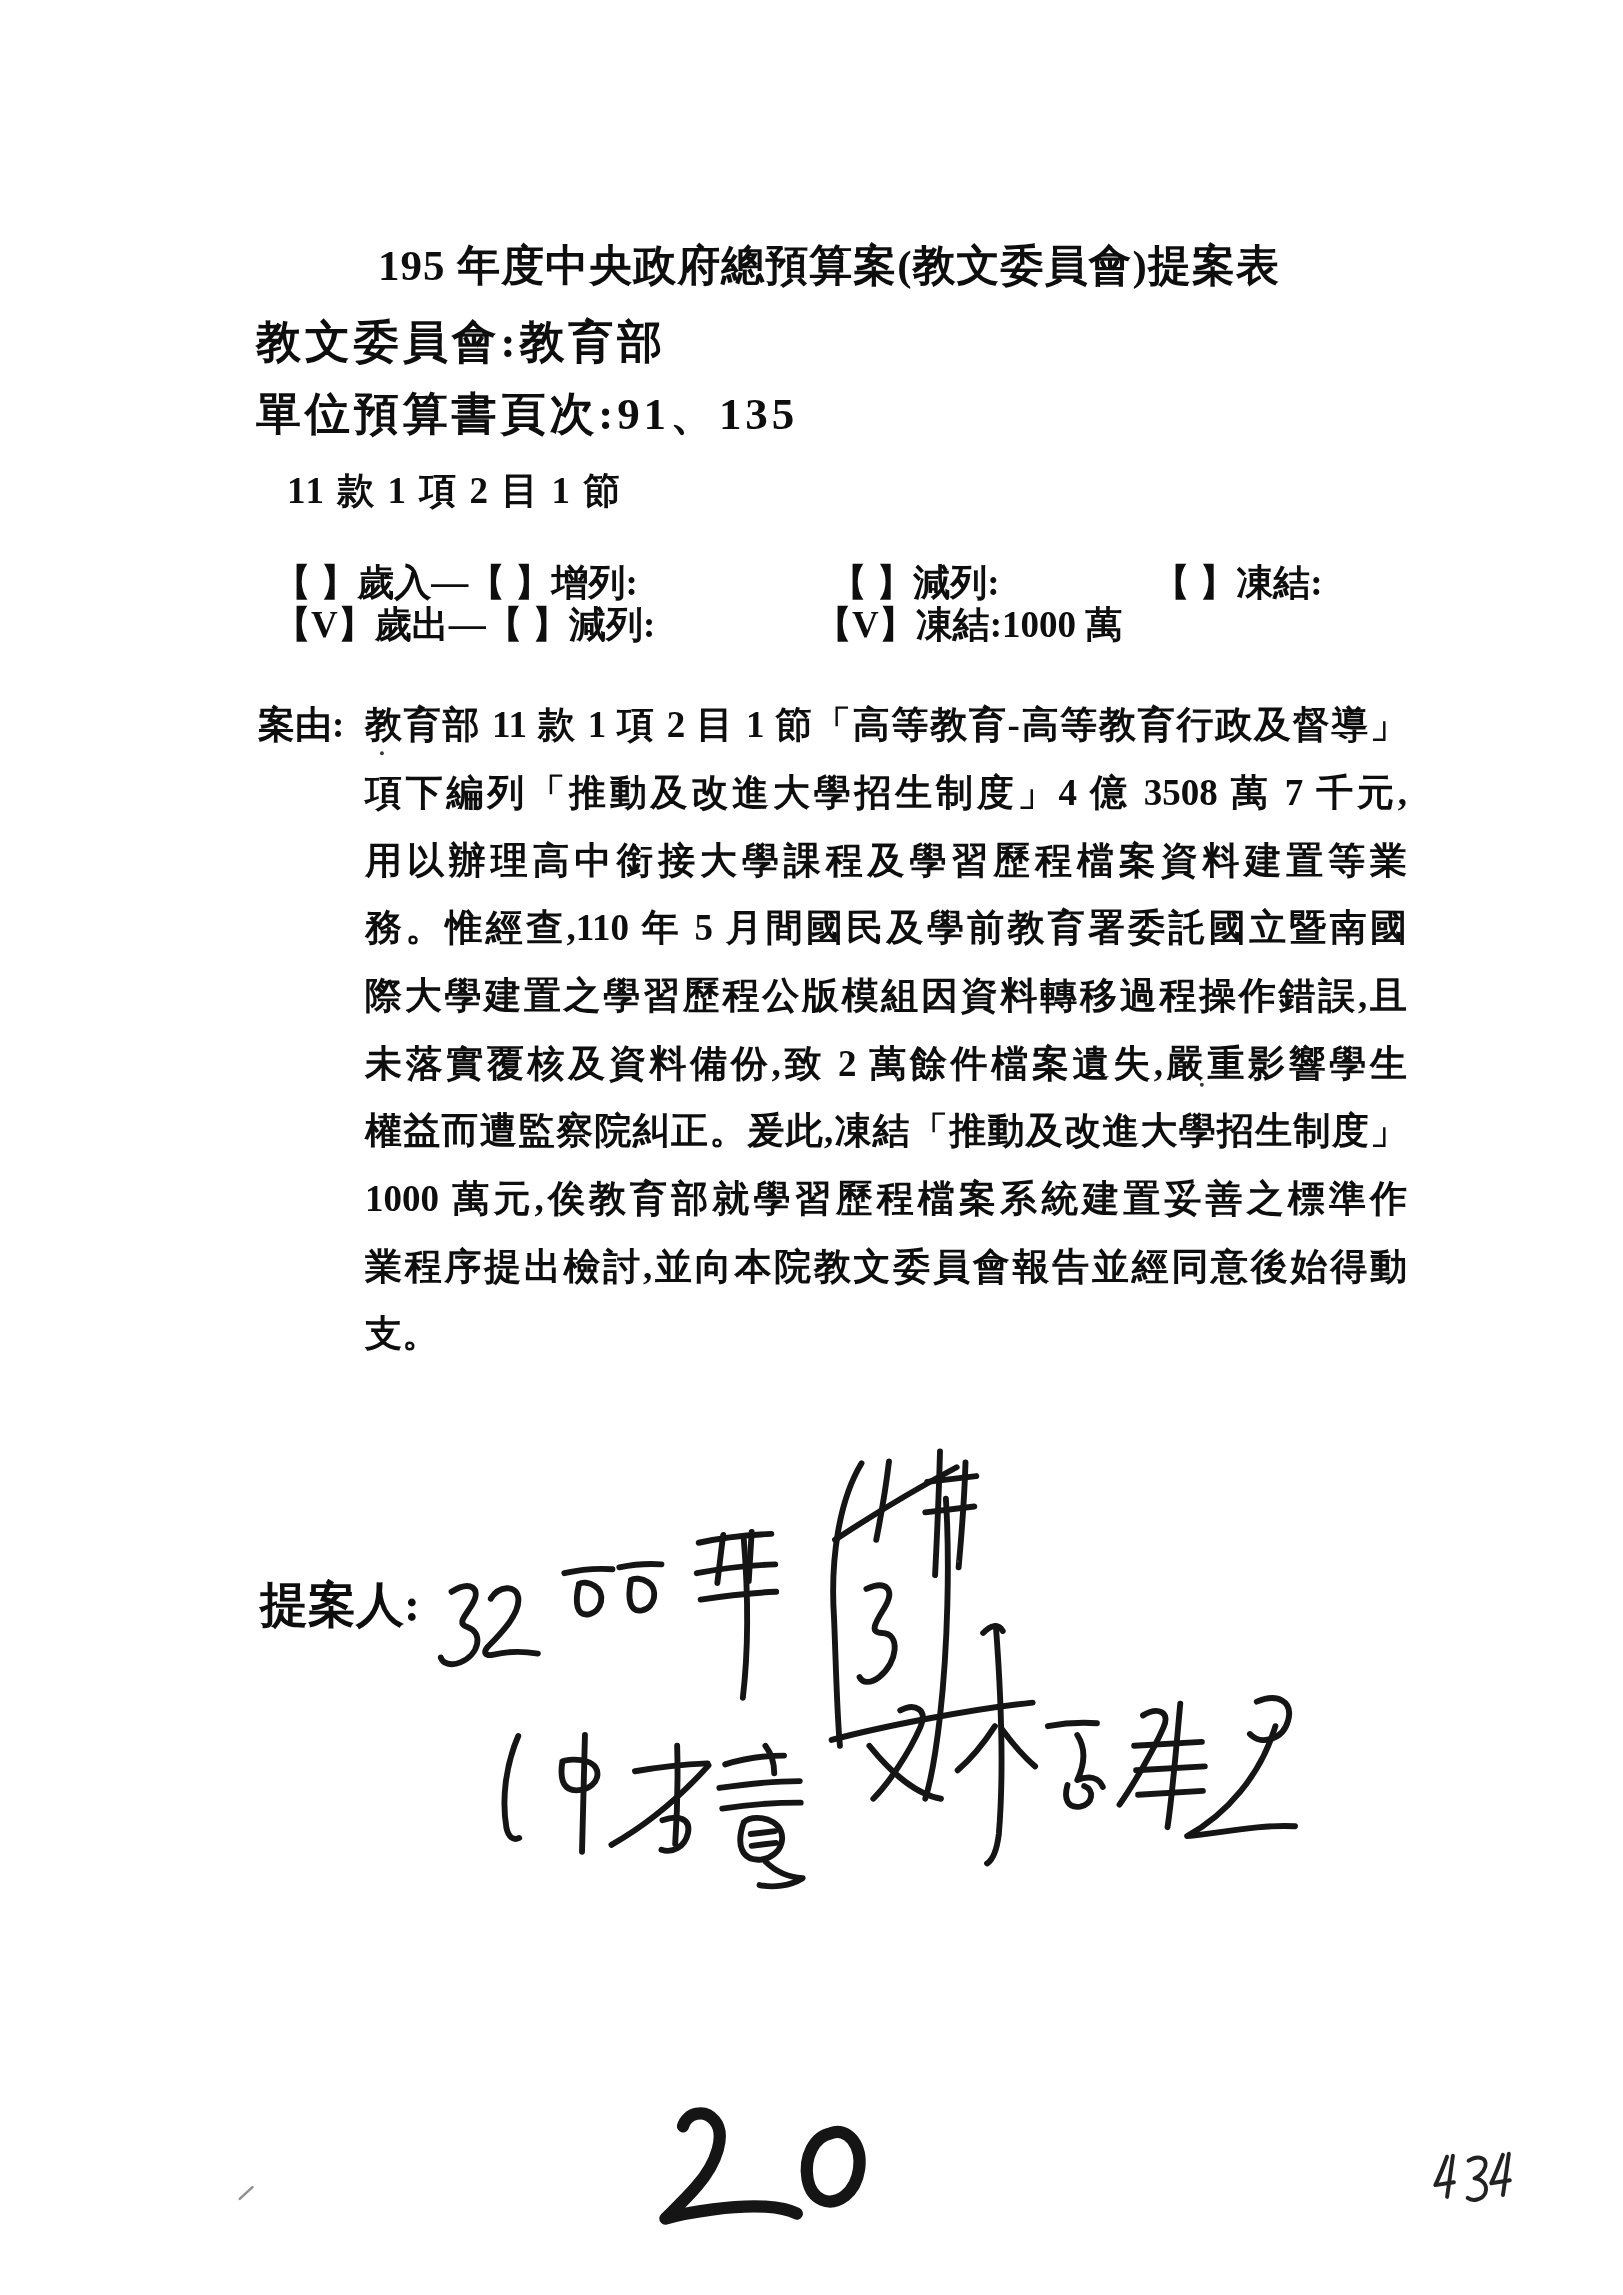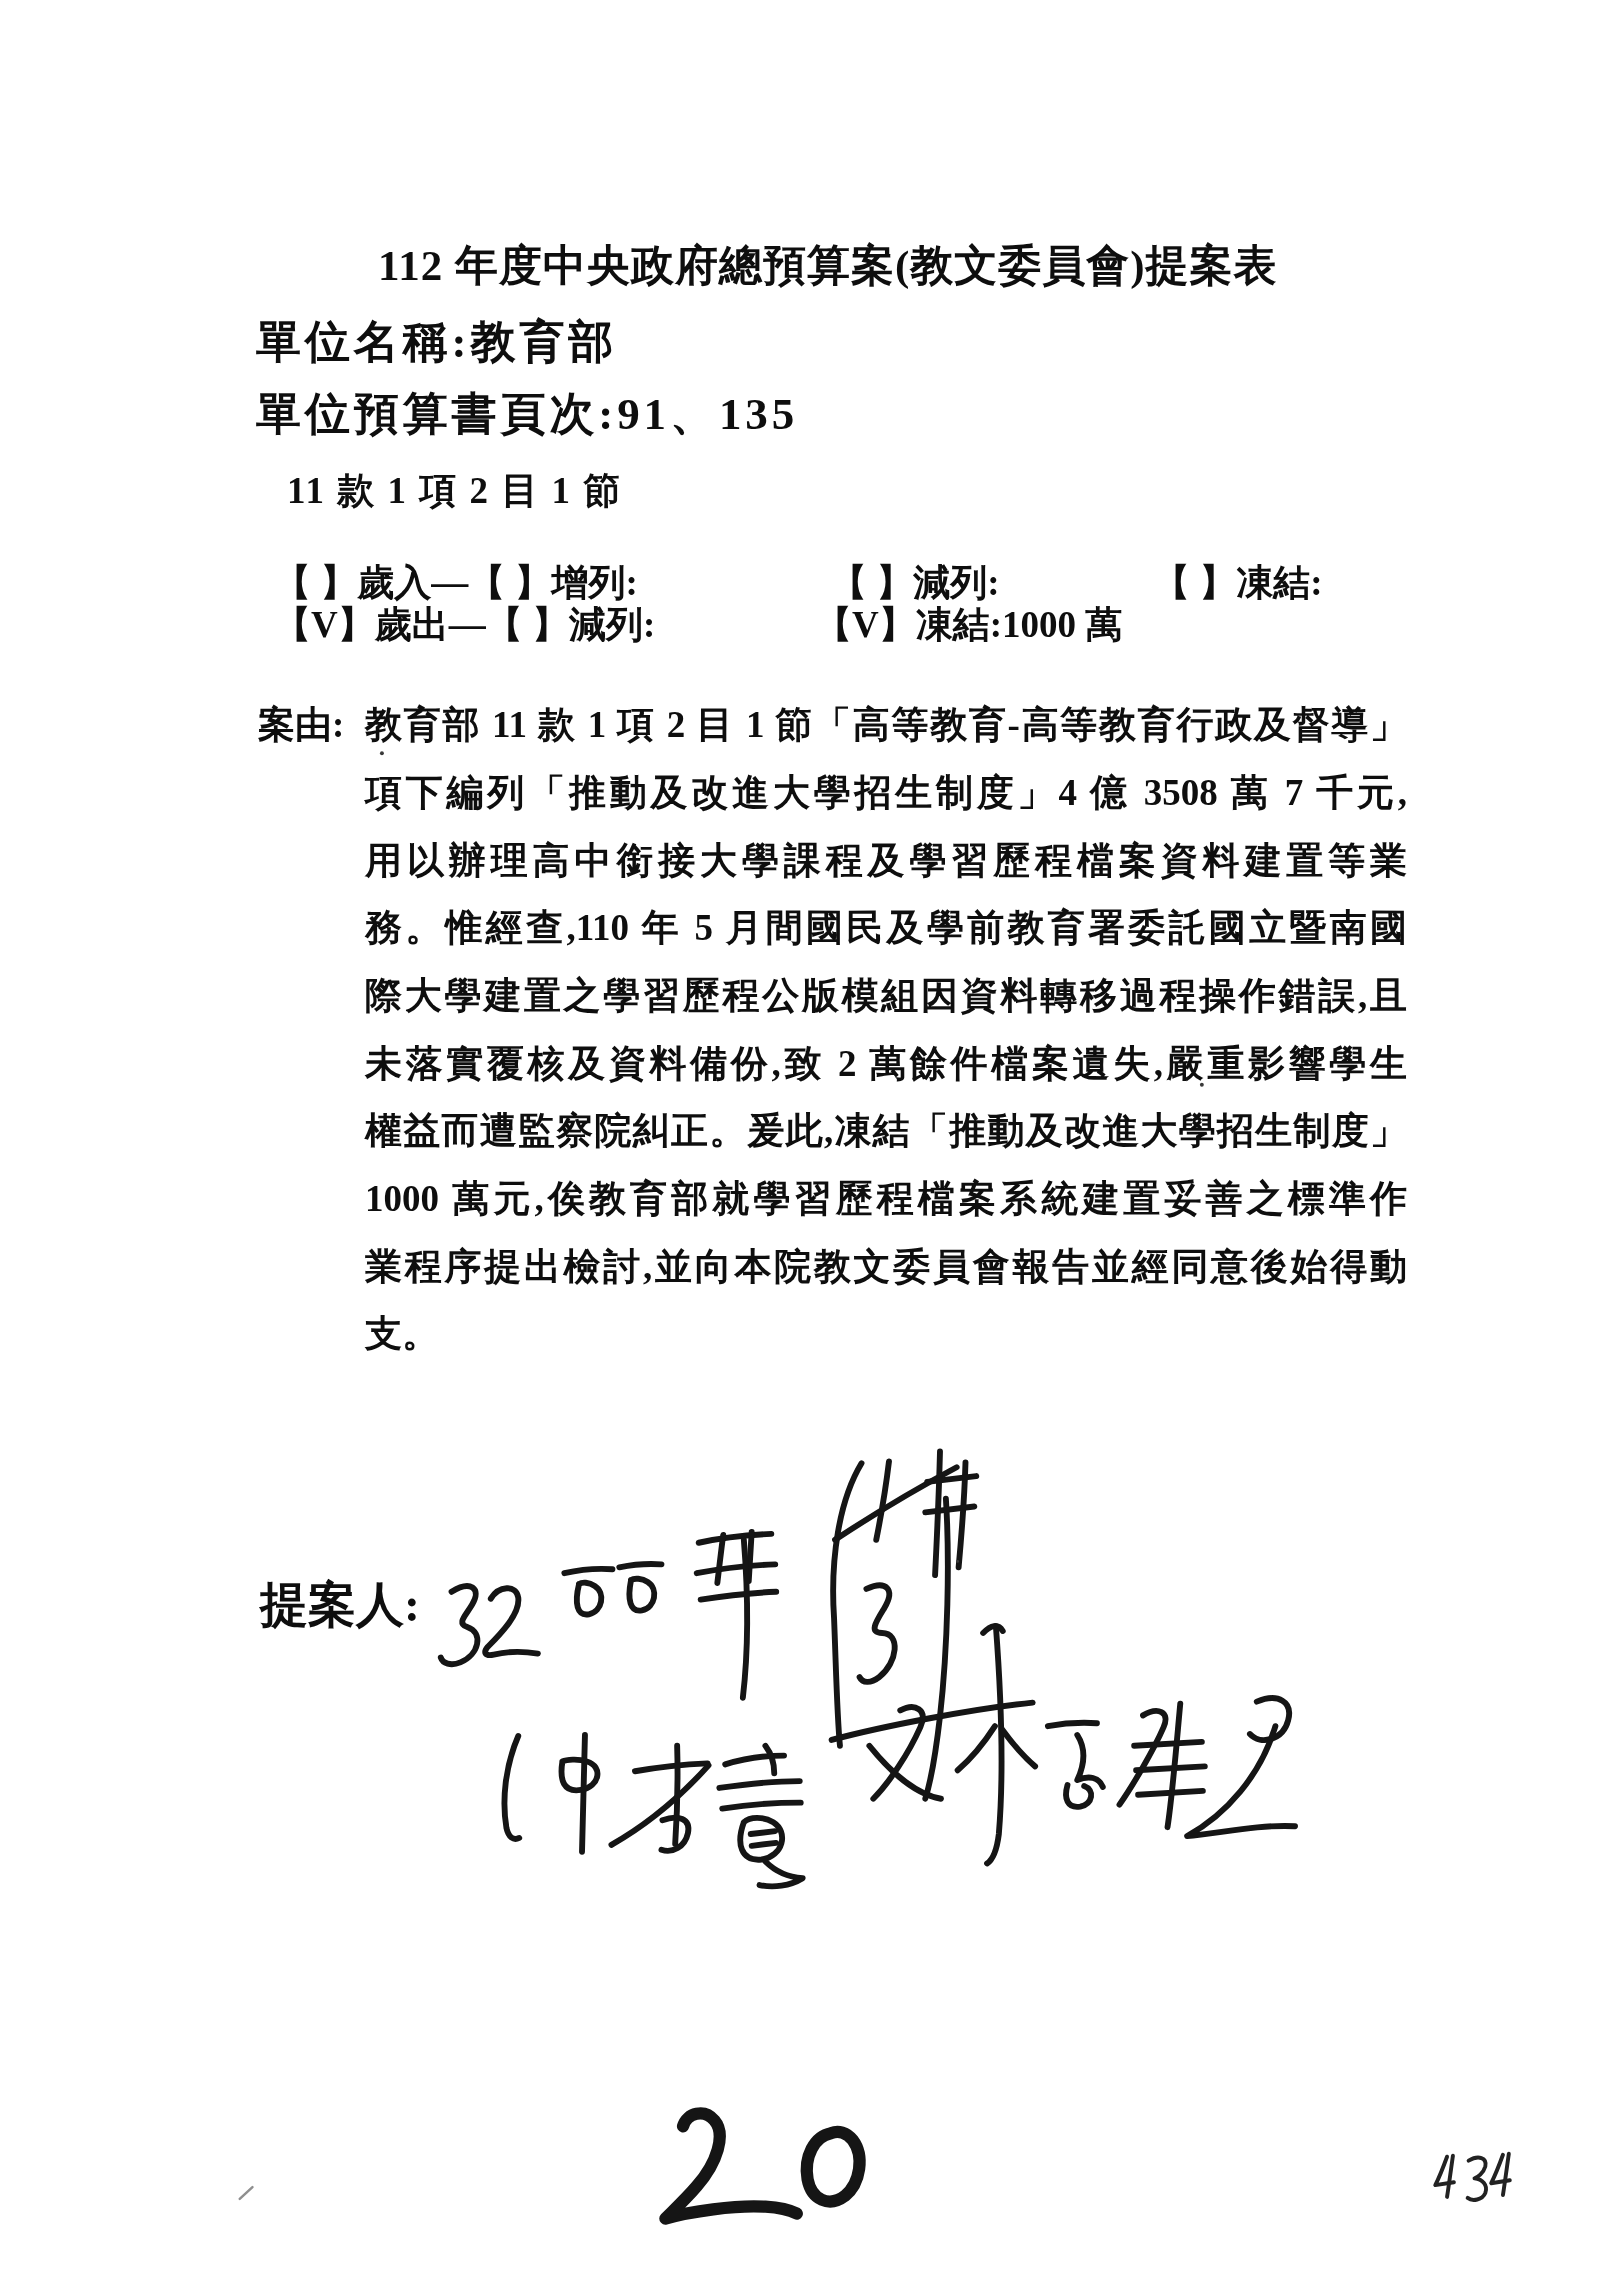--- a/index.html
+++ b/index.html
@@ -95,23 +95,23 @@
   .pagenum path { stroke-width: 25; }
   .corner path { stroke-width: 8; stroke: #222; }
   .speck { fill: #3a3a3a; stroke: none; }
   .faint-tick { stroke: #8f8f8f !important; stroke-width: 5 !important; }
 </style>
 </head>
 <body>
 
 <div class="page">
 
-  <div class="abs title">112 年度中央政府總預算案(教文委員會)提案表</div>
-
-  <div class="abs unit-line unit-name">單位名稱:教育部</div>
+  <div class="abs title">195 年度中央政府總預算案(教文委員會)提案表</div>
+
+  <div class="abs unit-line unit-name">教文委員會:教育部</div>
   <div class="abs unit-line unit-pages">單位預算書頁次:91、135</div>
 
   <div class="abs budget-item">11 款 1 項 2 目 1 節</div>
 
   <div class="abs cb cb-row1 cb-a">【 】歲入—【 】增列:</div>
   <div class="abs cb cb-row1 cb-b1">【 】減列:</div>
   <div class="abs cb cb-row1 cb-c1">【 】凍結:</div>
 
   <div class="abs cb cb-row2 cb-a">【V】歲出—【 】減列:</div>
   <div class="abs cb cb-row2 cb-b2">【V】凍結:1000 萬</div>

